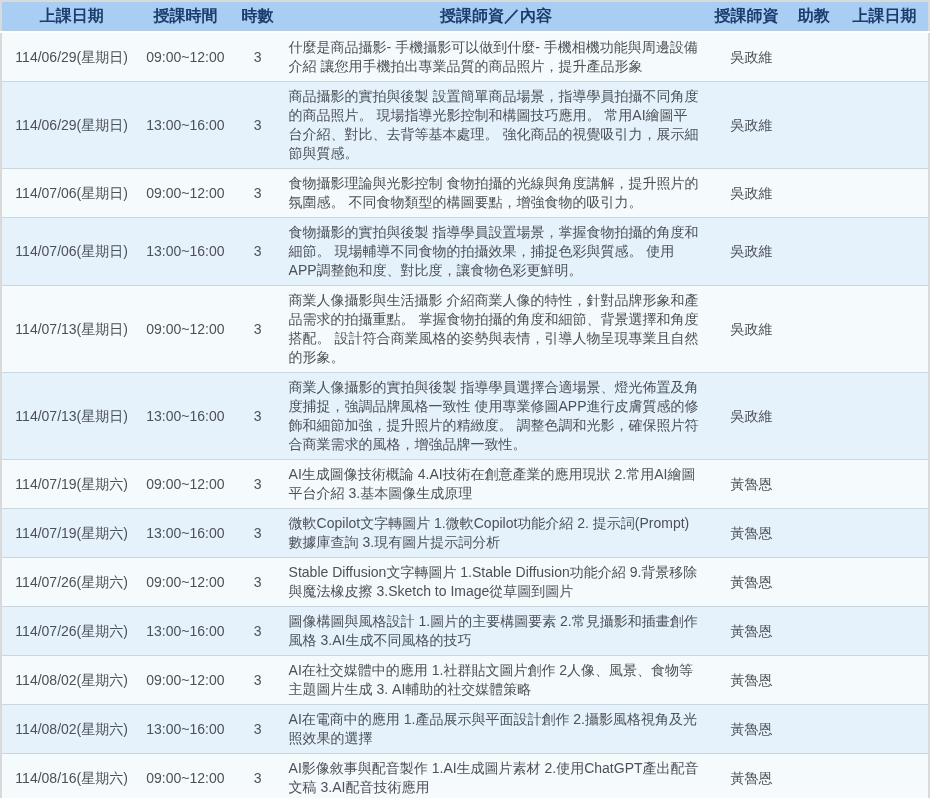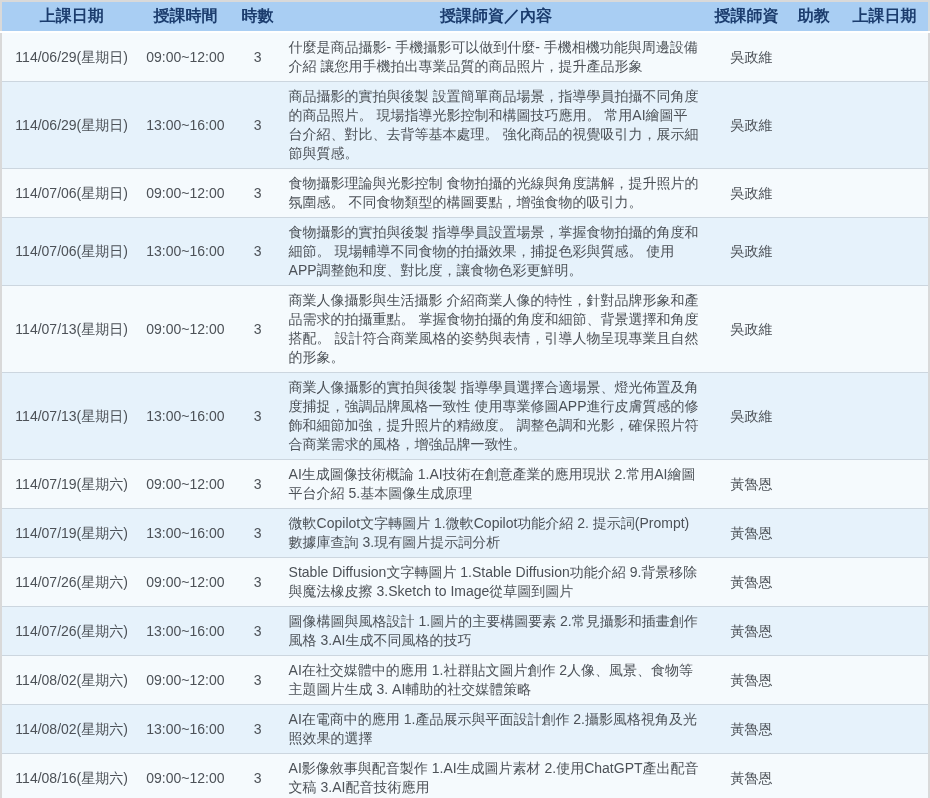--- a/index.html
+++ b/index.html
@@ -115,21 +115,21 @@
     <td class="col-hours">3</td>
     <td class="col-content">商業人像攝影的實拍與後製 指導學員選擇合適場景、燈光佈置及角度捕捉，強調品牌風格一致性 使用專業修圖APP進行皮膚質感的修飾和細節加強，提升照片的精緻度。 調整色調和光影，確保照片符合商業需求的風格，增強品牌一致性。</td>
     <td class="col-instructor">吳政維</td>
     <td class="col-assistant"></td>
     <td class="col-remote"></td>
   </tr>
         <tr>
     <td class="col-date">114/07/19(星期六)</td>
     <td class="col-time">09:00~12:00</td>
     <td class="col-hours">3</td>
-    <td class="col-content">AI生成圖像技術概論 1.AI技術在創意產業的應用現狀 2.常用AI繪圖平台介紹 5.基本圖像生成原理</td>
+    <td class="col-content">AI生成圖像技術概論 4.AI技術在創意產業的應用現狀 2.常用AI繪圖平台介紹 3.基本圖像生成原理</td>
     <td class="col-instructor">黃魯恩</td>
     <td class="col-assistant"></td>
     <td class="col-remote"></td>
   </tr>
         <tr>
     <td class="col-date">114/07/19(星期六)</td>
     <td class="col-time">13:00~16:00</td>
     <td class="col-hours">3</td>
     <td class="col-content">微軟Copilot文字轉圖片 1.微軟Copilot功能介紹 2. 提示詞(Prompt)數據庫查詢 3.現有圖片提示詞分析</td>
     <td class="col-instructor">黃魯恩</td>

